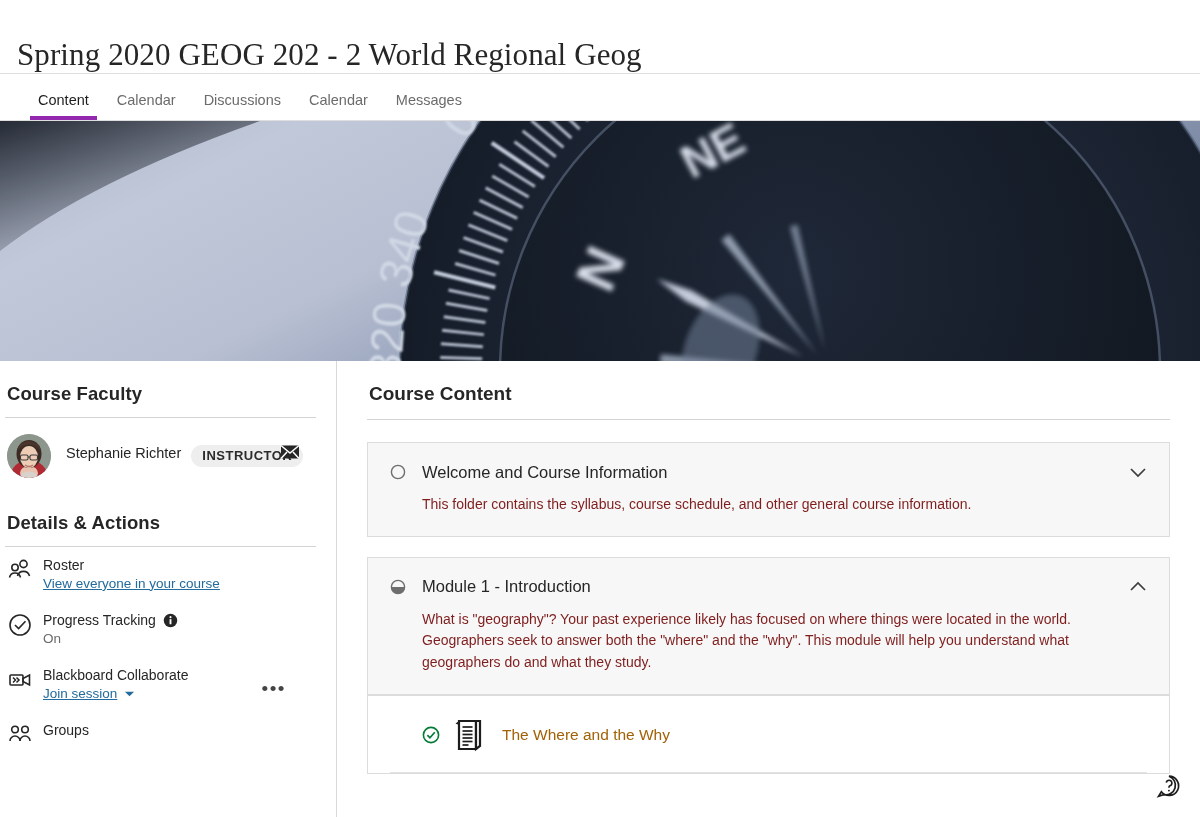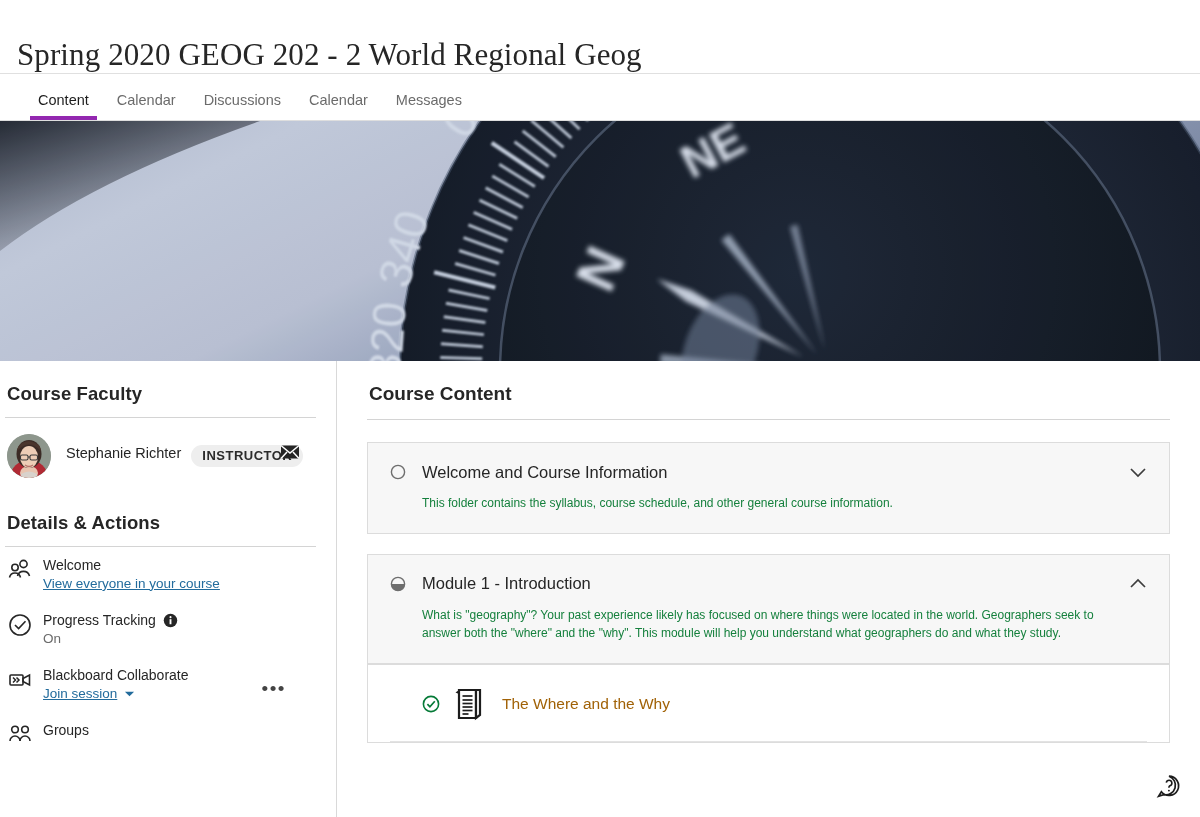--- a/index.html
+++ b/index.html
@@ -242,22 +242,22 @@
     flex: 1;
   }
   .chev {
     width: 22px;
     height: 22px;
     color: #3d3d3d;
     cursor: pointer;
     flex: 0 0 22px;
   }
   .folder-desc {
-    font-size: 12px;
-    color: #15803d;
+    font-size: 14px;
+    color: #7f1d1d;
     line-height: 1.55;
     padding: 11px 26px 20px 54px;
     max-width: 700px;
   }
 
   .item-card {
     border: 1px solid #dcdcdc;
     border-top: none;
     background: #ffffff;
     padding: 0 22px;
@@ -523,21 +523,21 @@
       <div class="detail-item">
         <div class="detail-icon">
           <svg viewBox="0 0 26 26" width="26" height="26" fill="none" stroke="#262626" stroke-width="1.6">
             <circle cx="16.5" cy="7" r="3.6"></circle>
             <path d="M10.5,19 a6.2,6.2 0 0 1 12,0"></path>
             <circle cx="8" cy="10.5" r="3.2"></circle>
             <path d="M2.5,20.5 a5.6,5.6 0 0 1 11,0"></path>
           </svg>
         </div>
         <div class="detail-text">
-          <span class="detail-label">Welcome</span>
+          <span class="detail-label">Roster</span>
           <span class="detail-link">View everyone in your course</span>
         </div>
       </div>
 
       <div class="detail-item">
         <div class="detail-icon">
           <svg viewBox="0 0 26 26" width="26" height="26" fill="none" stroke="#262626" stroke-width="1.6">
             <circle cx="13" cy="13" r="10"></circle>
             <path d="M8,13 L11.6,16.6 L18.5,9.2"></path>
           </svg>

